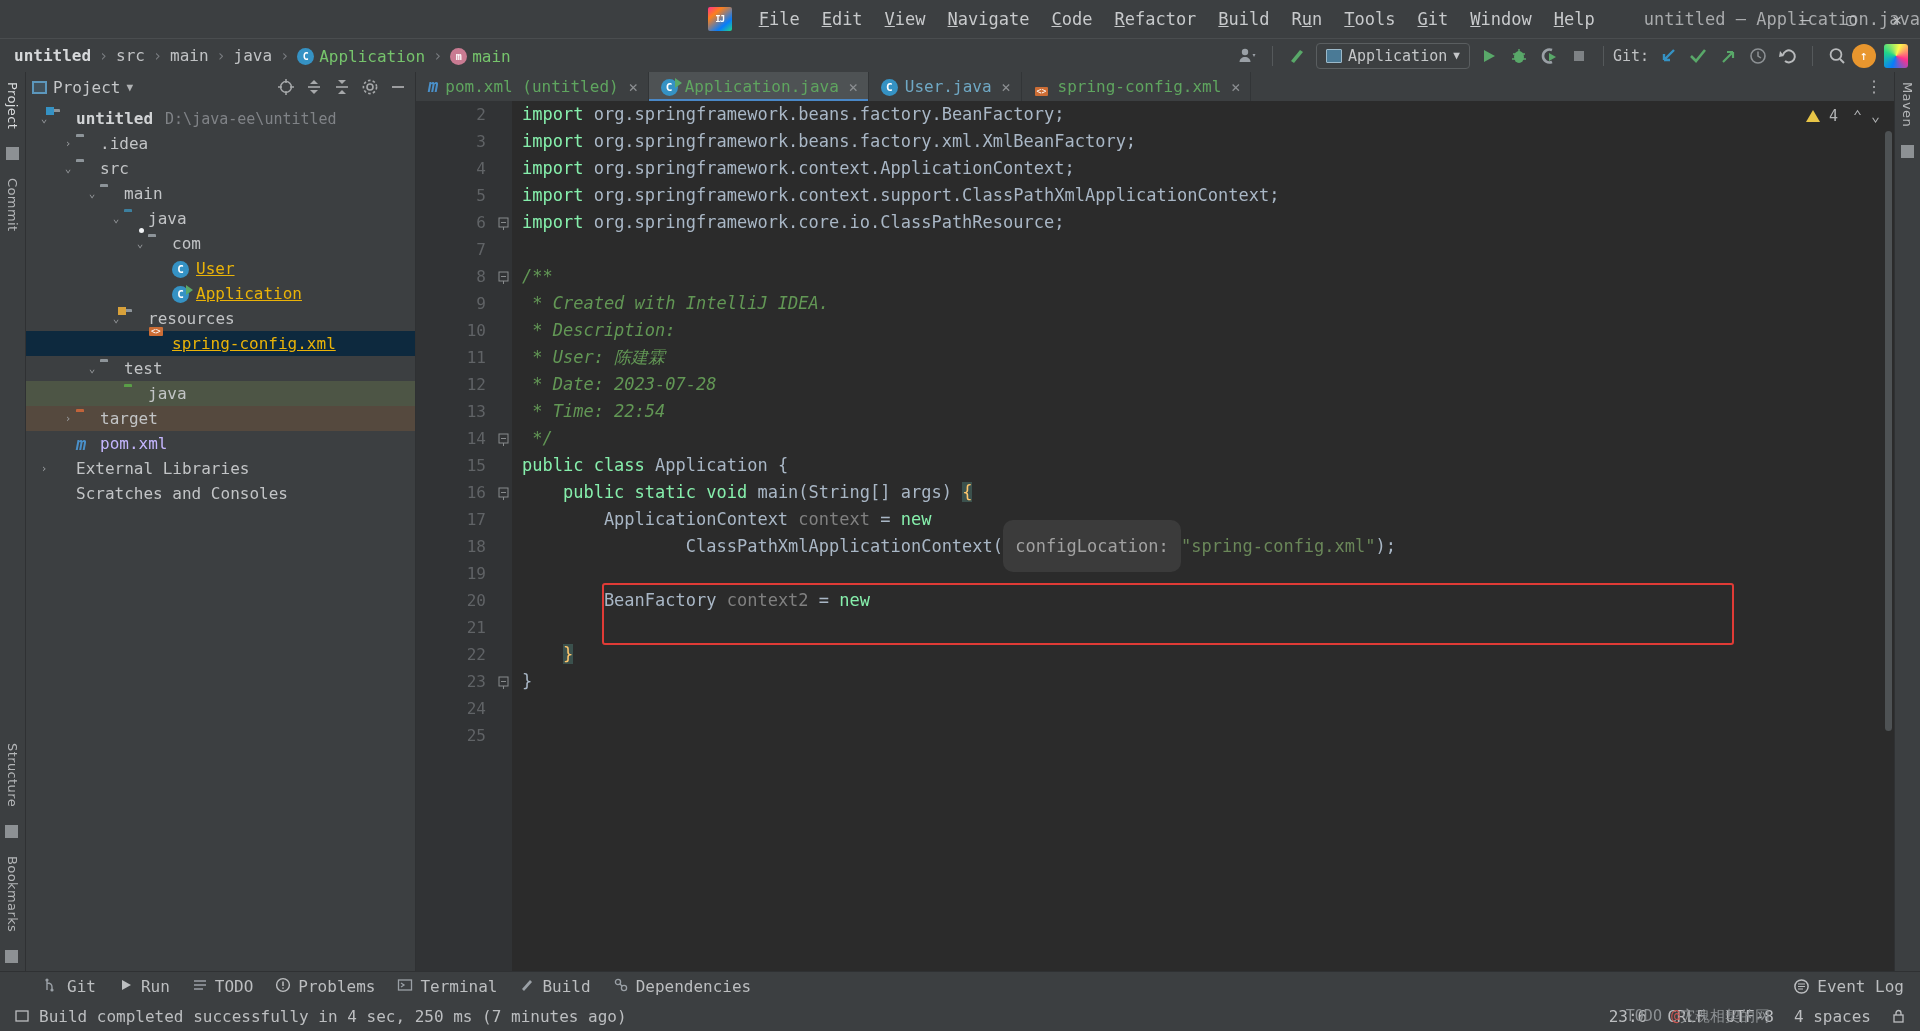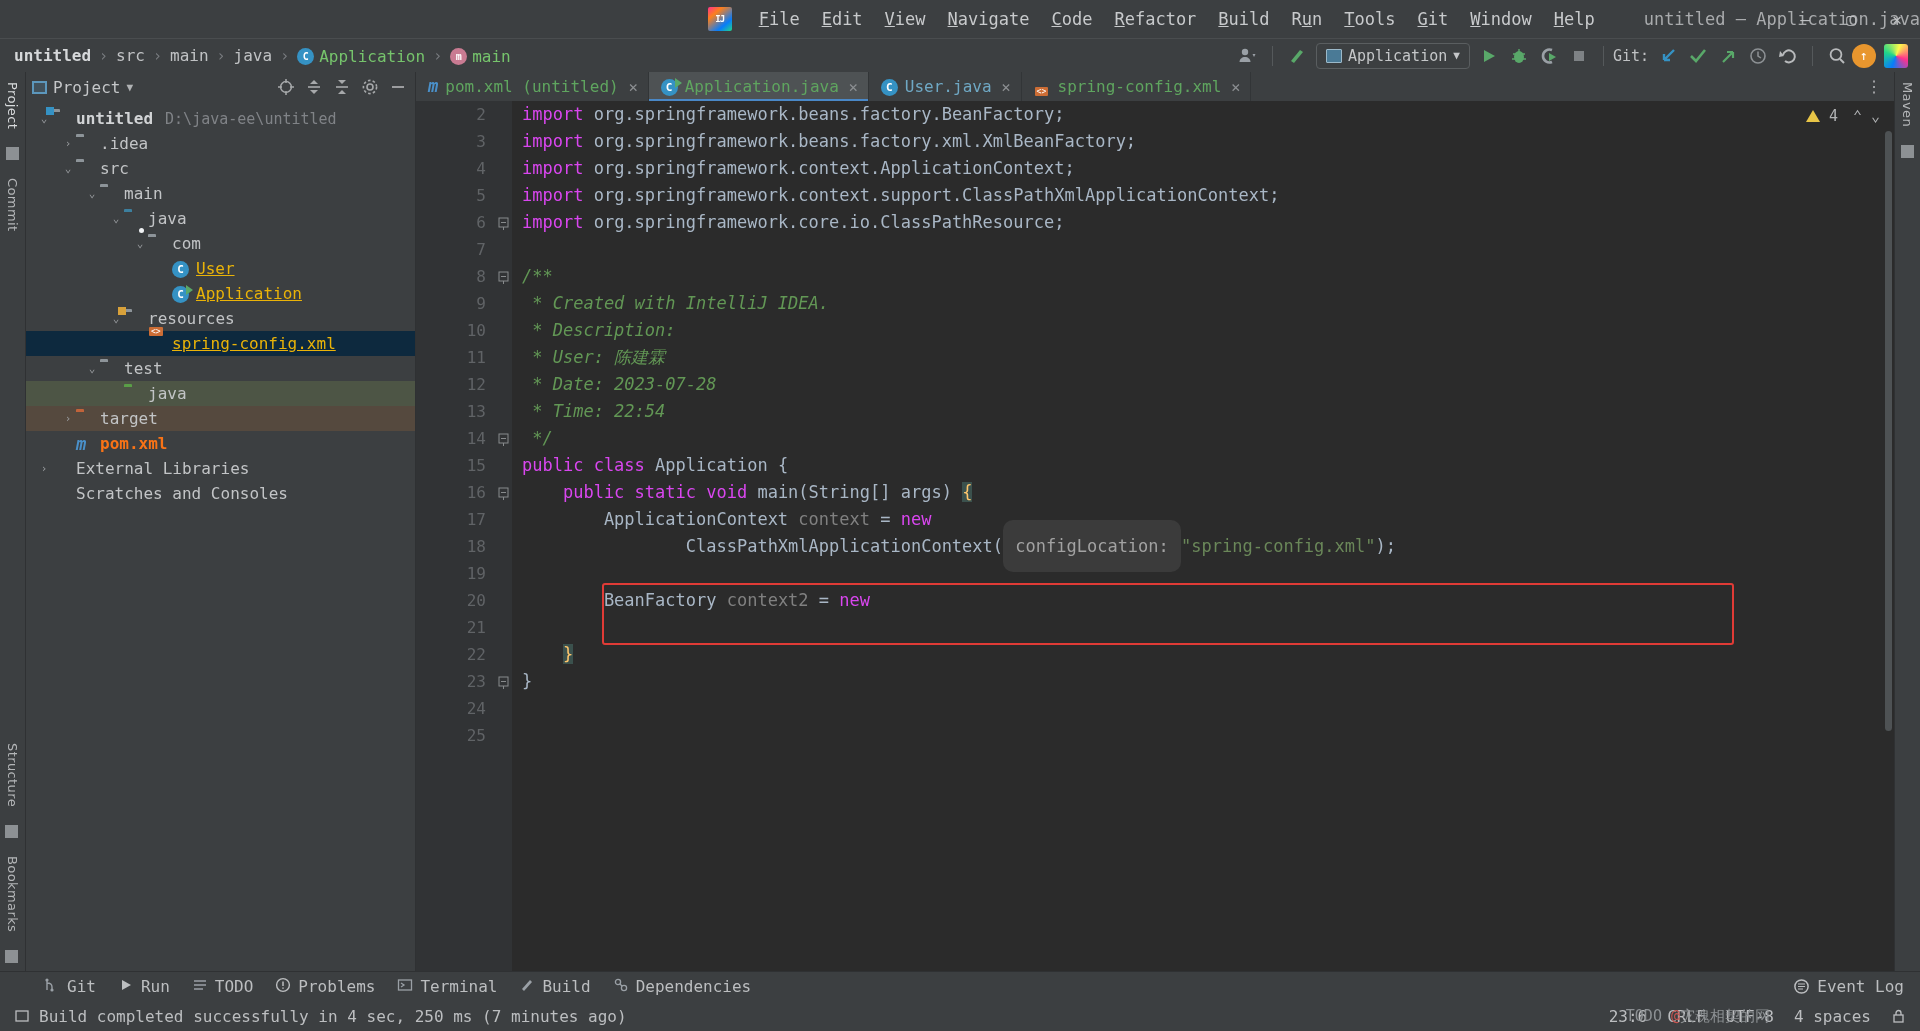--- a/index.html
+++ b/index.html
@@ -150,21 +150,21 @@
   .ln { height: 27px; line-height: 27px; font-size: 16px; color: #606366; text-align: right;
         padding-right: 8px; position: relative; }
   .ln .runmark { position: absolute; right: -16px; top: 7px; border-left: 9px solid #59a869;
         border-top: 6px solid transparent; border-bottom: 6px solid transparent; }
   .foldcol { width: 18px; flex: 0 0 18px; background: #313335; position: relative; }
   .fold { position: absolute; left: 3px; width: 12px; height: 12px; color: #888b8d; font-size: 11px;
           display:flex; align-items:center; justify-content:center; }
   .codearea { flex: 1 1 auto; position: relative; background: #2b2b2b; overflow: hidden; }
   .cl { height: 27px; line-height: 27px; font-size: 17px; white-space: pre; padding-left: 10px;
         font-family: "DejaVu Sans Mono", monospace; }
-  .kw { color: #d946ef; } .str { color: #6a8759; } .cmt { color: #629755; font-style: italic; }
+  .kw { color: #86efac; } .str { color: #6a8759; } .cmt { color: #629755; font-style: italic; }
   .typ { color: #a9b7c6; }
   .id { color: #a9b7c6; }
   .gray { color: #808080; } .hint { color: #a2a2a2; background: #3b3b3b; border-radius: 10px; padding: 16px 2px;}
   .brace-hl { background: #3b514d; color: #ffc66d; }
   .strike { text-decoration: line-through; color: #a9b7c6; }
   .redbox { position: absolute; border: 2px solid #e03b36; border-radius: 3px; pointer-events: none; }
   .scrollbar-v { position: absolute; right: 0; top: 0; width: 11px; bottom: 0; }
   .sb-thumb { position: absolute; right: 2px; width: 7px; background: #4e5254; border-radius: 4px; }
   .inspect {
     position: absolute; right: 14px; top: 6px; display: flex; align-items: center; gap: 9px;
@@ -439,21 +439,21 @@
             <span class="lbl ">java</span>
           </div>
           <div class="node tint-brown" style="padding-left: 34px;">
             <span class="arrow">›</span>
             <span class="ico"><span class="folder orange"></span></span>
             <span class="lbl ">target</span>
           </div>
           <div class="node" style="padding-left: 34px;">
             <span class="arrow"></span>
             <span class="ico"><span class="m-ico">m</span></span>
-            <span class="lbl " style="color: #f97316; font-weight: bold;">pom.xml</span>
+            <span class="lbl " style="color: #c4b5fd;">pom.xml</span>
           </div>
           <div class="node" style="padding-left: 10px;">
             <span class="arrow">›</span>
             <span class="ico"><span class="lib-ico"></span></span>
             <span class="lbl ">External Libraries</span>
           </div>
           <div class="node" style="padding-left: 10px; align-items: center;">
             <span class="arrow"></span>
             <span class="ico"><span class="scratch-ico"></span></span>
             <span class="lbl ">Scratches and Consoles</span>

